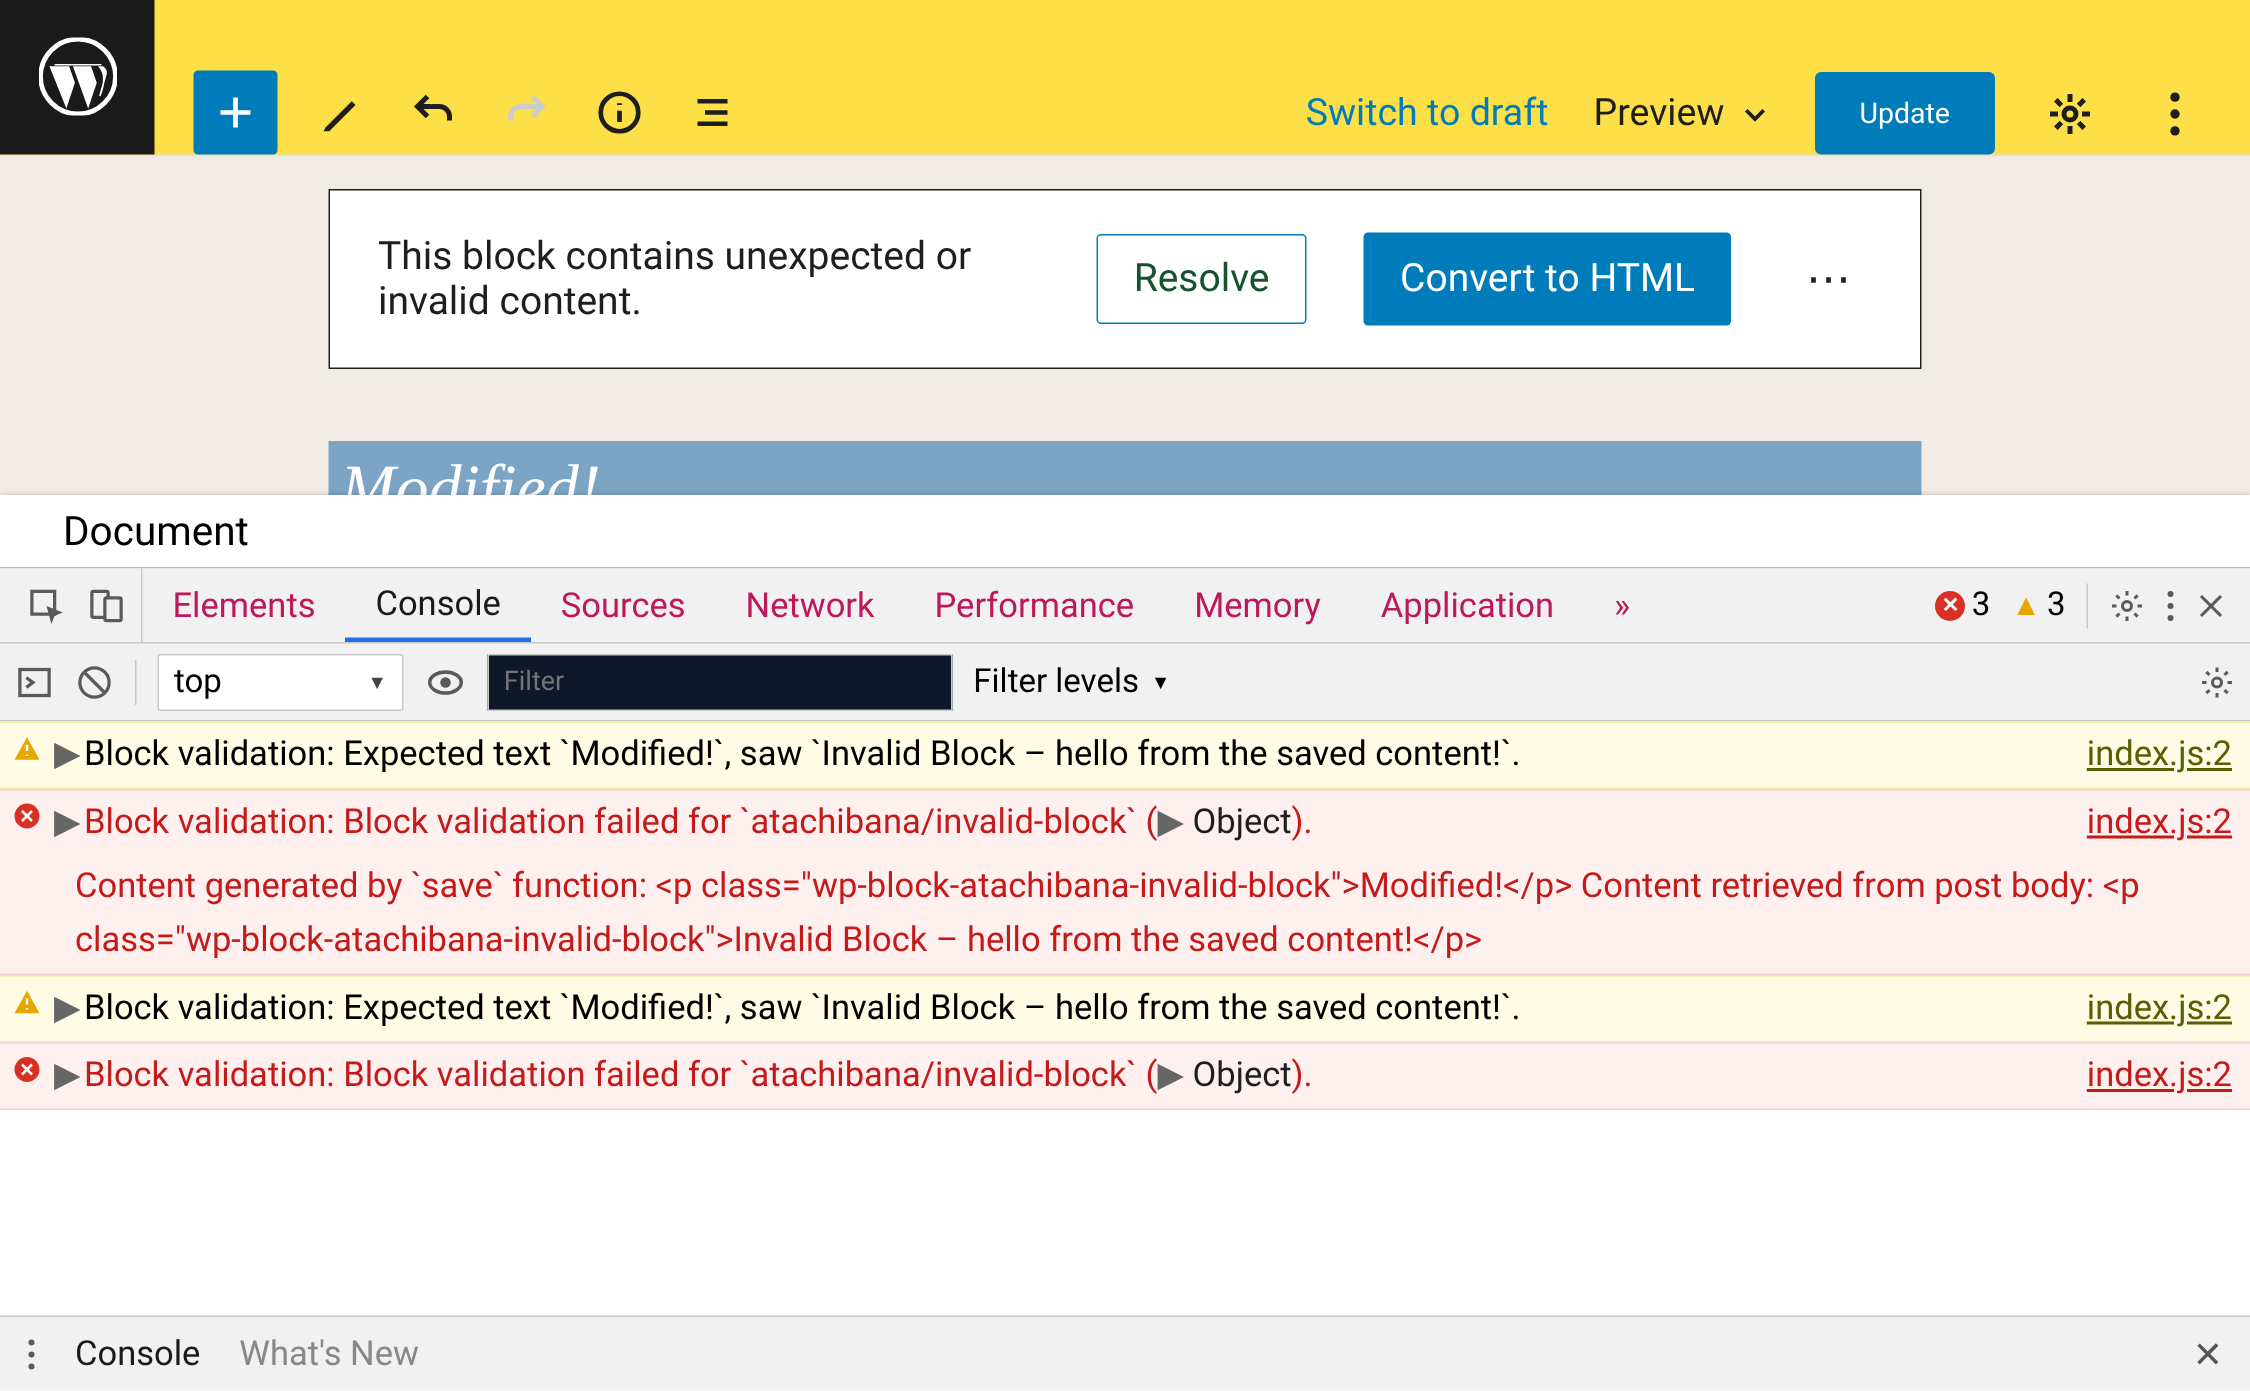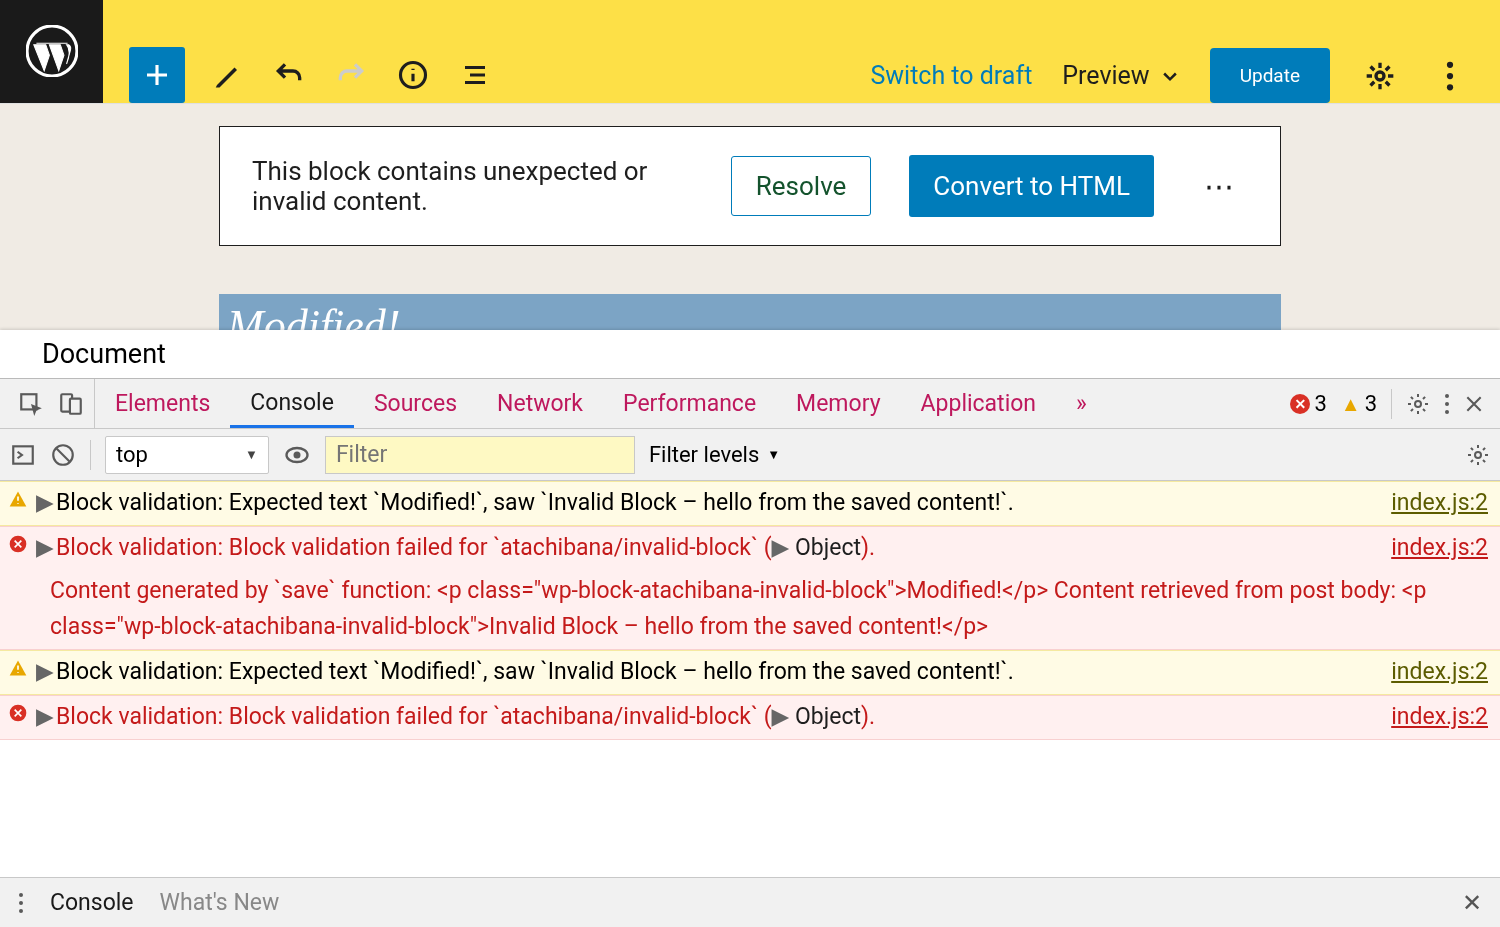--- a/index.html
+++ b/index.html
@@ -36,21 +36,21 @@
 .dt-tab { padding: 0 20px; color: #be185d; cursor: pointer; height: 100%; display: flex; align-items: center; }
 .dt-tab.active { color: #1a1a1a; border-bottom: 3px solid #1a73e8; }
 .dt-right { margin-left: auto; display: flex; align-items: center; gap: 14px; padding-right: 8px; }
 .badge-err { display: inline-flex; align-items: center; gap: 4px; font-size: 22px; }
 .badge-err .circ { width: 20px; height: 20px; border-radius: 50%; background: #d93025; color: #fff; display: flex; align-items: center; justify-content: center; font-size: 14px; font-weight: bold; }
 .badge-warn .tri { color: #e8a700; font-size: 20px; }
 
 .console-toolbar { display: flex; align-items: center; gap: 14px; padding: 6px 10px; border-bottom: 1px solid #c8c8c8; background: #f1f1f1; font-size: 22px; height: 52px; }
 .ctx-sel { border: 1px solid #c8c8c8; background: #fff; padding: 4px 120px 4px 10px; font-size: 22px; height: 38px; position: relative; border-radius: 2px; display: flex; align-items: center; }
 .ctx-sel::after { content: "▼"; position: absolute; right: 10px; font-size: 13px; color: #444; }
-.filter-input { border: 1px solid #c8c8c8; background: #fef9c3; padding: 6px 10px; font-size: 23px; height: 38px; width: 310px; color: #888; }
+.filter-input { border: 1px solid #c8c8c8; background: #0f172a; padding: 6px 10px; font-size: 18px; height: 38px; width: 310px; color: #888; }
 .levels { display: flex; align-items: center; gap: 8px; }
 
 .console-body { flex: 1; overflow: auto; font-family: Menlo, Consolas, monospace; font-size: 23px; line-height: 1.6; }
 .log-row { display: flex; padding: 3px 12px 3px 8px; border-bottom: 1px solid #eee; align-items: flex-start; gap: 6px; }
 .log-row.warn { background: #fffbe5; border-top: 1px solid #f5e9a0; border-bottom: 1px solid #f5e9a0; }
 .log-row.err { background: #fff0f0; border-top: 1px solid #f8d0d0; border-bottom: 1px solid #f8d0d0; color: #c41a1a; }
 .log-ico { width: 22px; flex-shrink: 0; margin-top: 4px; }
 .log-expand { color: #666; width: 14px; flex-shrink: 0; }
 .log-text { flex: 1; white-space: pre-wrap; }
 .log-src { color: #444; text-decoration: underline; cursor: pointer; margin-left: 20px; flex-shrink: 0; }

